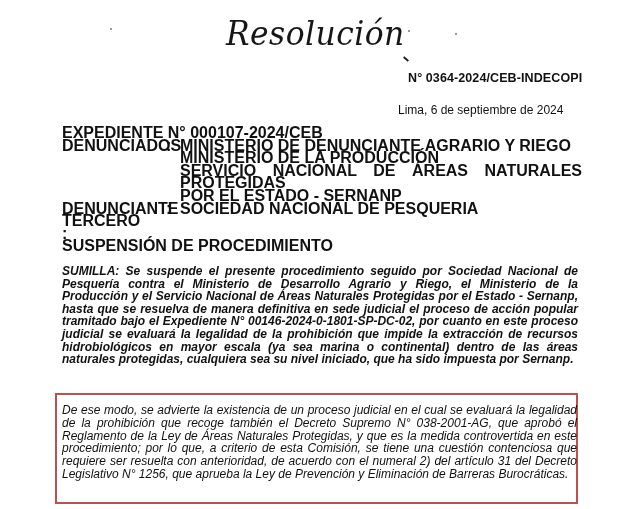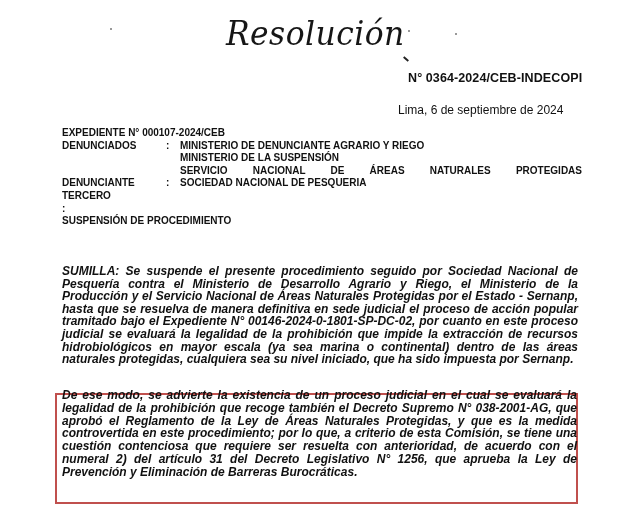--- a/index.html
+++ b/index.html
@@ -1,50 +1,51 @@
 <!DOCTYPE html>
 <html><head>
 <meta charset="utf-8">
 <style>
   html, body { margin:0; padding:0; background:#ffffff; }
   body { width:638px; height:509px; position:relative; overflow:hidden; font-family:"Liberation Sans", sans-serif; color:#111; }
   .title { position:absolute; left:226px; top:14px; font-family:"DejaVu Serif", serif; font-style:italic; font-size:33px; letter-spacing:0.5px; color:#161616; transform:scaleX(0.95); transform-origin:left top; }
   .tick { position:absolute; left:403px; top:58px; width:6px; height:2px; background:#222; transform:rotate(40deg); }
   .resnum { position:absolute; left:400px; top:71px; font-size:12.5px; font-weight:bold; letter-spacing:0.1px;margin-left:8px; }
   .dateline { position:absolute; left:398px; top:103px; font-size:12px; }
-  .meta { position:absolute; left:62px; top:127px; font-size:10px; font-weight:bold; line-height:12.6px; width:520px; }
+  .meta { position:absolute; left:62px; top:127px; font-size:16px; font-weight:bold; line-height:12.6px; width:520px; }
   .row { display:flex; }
   .lbl { width:104px; white-space:nowrap; }
   .colon { width:14px; }
   .val { flex:1; }
   .justify { text-align:justify; text-align-last:justify; }
   .sumilla { position:absolute; left:62px; top:265px; width:516px; font-size:12px; font-weight:bold; font-style:italic; line-height:12.6px; text-align:justify; }
   .box { position:absolute; left:55px; top:393px; width:519px; height:107px; border:2px solid #c0504d; box-sizing:content-box; }
-  .boxtext { position:absolute; left:62px; top:389px; width:515px; font-size:12px; font-weight:bold; font-style:italic; line-height:12.8px; text-align:justify; }
+  .boxtext { position:absolute; left:62px; top:404px; width:515px; font-size:12px; font-weight:normal; font-style:italic; line-height:12.8px; text-align:justify; }
   .speck { position:absolute; background:#777; width:2px; height:2px; border-radius:1px; }
 </style>
 </head>
 <body>
 
 <div>
   <div class="title">Resolución</div>
   <div class="tick"></div>
   <div class="resnum">N° 0364-2024/CEB-INDECOPI</div>
   <div class="dateline">Lima, 6 de septiembre de 2024</div>
 
   <div class="meta">
     <div>EXPEDIENTE N° 000107-2024/CEB</div>
 
     <div class="row">
       <div class="lbl">DENUNCIADOS</div>
       <div class="colon">:</div>
       <div class="val">
         <div>MINISTERIO DE DENUNCIANTE AGRARIO Y RIEGO</div>
-        <div>MINISTERIO DE LA SUSPENSIÓN</div>
+        <div>MINISTERIO DE LA PRODUCCIÓN</div>
         <div class="justify">SERVICIO NACIONAL DE ÁREAS NATURALES PROTEGIDAS</div>
+        <div>POR EL ESTADO - SERNANP</div>
       </div>
     </div>
 
     <div class="row">
       <div class="lbl">DENUNCIANTE</div>
       <div class="colon">:</div>
       <div class="val">SOCIEDAD NACIONAL DE PESQUERIA</div>
     </div>
 
     <div class="row">

